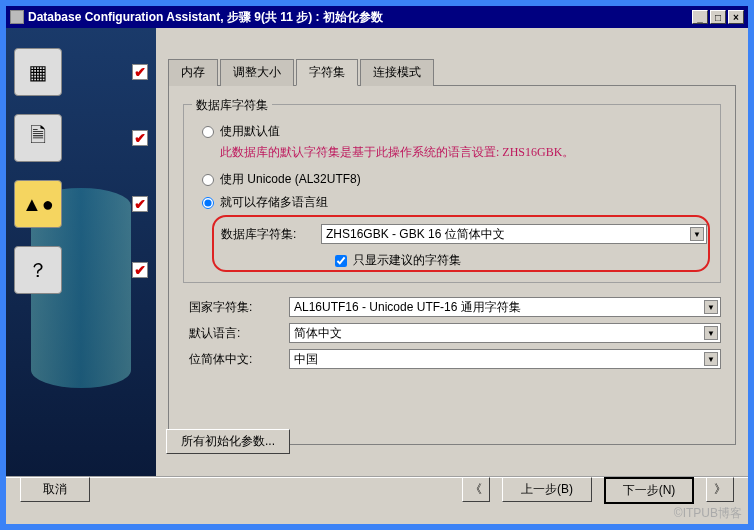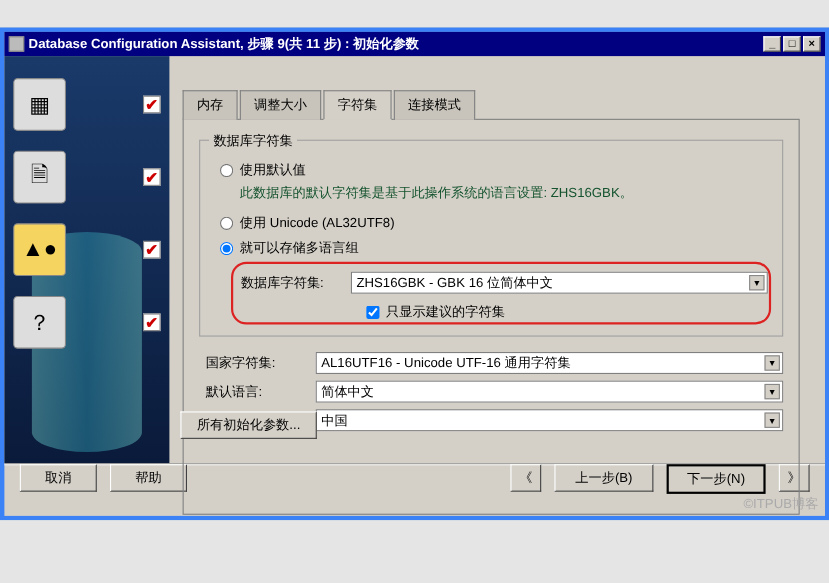--- a/index.html
+++ b/index.html
@@ -1,39 +1,39 @@
 <!DOCTYPE html>
 <html><head>
 <meta charset="utf-8">
 <style>
   * { box-sizing: border-box; margin: 0; padding: 0; font-family: "Microsoft YaHei", "SimSun", Arial, sans-serif; font-size: 12px; }
   body { background: #e5e5e5; }
-  .window { width: 754px; height: 448px; background: #d4d0c8; border: 4px solid #3b82f6; position: relative; margin-top: 25px; }
+  .window { width: 754px; height: 530px; background: #d4d0c8; border: 6px solid #3b82f6; position: relative; }
   .titlebar { background: #000080; color: #fff; height: 22px; display: flex; align-items: center; padding: 0 4px; font-weight: bold; }
   .titlebar .icon { width: 14px; height: 14px; background: #bbb; margin-right: 4px; border: 1px solid #888; }
   .titlebar .title { flex: 1; }
   .winbtns { display: flex; gap: 2px; }
   .winbtn { width: 16px; height: 14px; background: #d4d0c8; border: 1px solid #fff; border-right-color:#404040; border-bottom-color:#404040; display:flex; align-items:center; justify-content:center; color:#000; font-size:10px; font-weight:bold; cursor:pointer; }
   .content-split { display:flex; height: calc(100% - 22px - 48px); }
   .left-pane { width: 150px; background: linear-gradient(#1a3a6a,#0a1a3a); padding: 20px 8px; position:relative; display:flex; flex-direction:column; align-items:center; gap:18px; }
   .step-row { display:flex; align-items:center; width:100%; justify-content:space-between; }
   .step-ico { width:48px; height:48px; background:#ddd; border:1px solid #888; border-radius:4px; display:flex; align-items:center; justify-content:center; font-size:20px; }
   .check { width:16px; height:16px; background:#fff; border:1px solid #888; display:flex; align-items:center; justify-content:center; color:#c00; font-weight:bold; font-size:14px; }
   .cylinder { position:absolute; top:160px; left:25px; width:100px; height:200px; background: linear-gradient(90deg,#6bb,#2a8fa8,#6bb); border-radius:50px/18px; opacity:.5; z-index:0; }
   .step-row { position:relative; z-index:1; }
-  .right-pane { flex:1; padding: 30px 23px 8px 12px; position:relative; }
+  .right-pane { flex:1; padding: 30px 12px 8px 12px; position:relative; }
   .tabs { display:flex; }
   .tab { padding: 4px 12px; background:#d4d0c8; border:1px solid #808080; border-bottom:none; margin-right:2px; position:relative; top:1px; cursor:pointer; }
   .tab.active { background:#d4d0c8; border-bottom:1px solid #d4d0c8; z-index:2; }
   .tab:not(.active){ background:#c8c4bc; }
   .panel { border:1px solid #808080; padding: 10px 14px 14px 14px; min-height:360px; }
   .groupbox { border:1px solid #a0a0a0; padding: 12px 10px 10px 10px; position:relative; margin-top:8px; }
   .groupbox > .legend { position:absolute; top:-8px; left:8px; background:#d4d0c8; padding:0 4px; }
   .radio-row { margin: 6px 0 4px 8px; display:flex; align-items:center; gap:6px; }
-  .hint { margin: 2px 0 10px 26px; color:#14532d; }
+  .hint { margin: 2px 0 10px 26px; color:#be185d;font-family:Liberation Serif, serif; }
   .field-row { display:flex; align-items:center; margin:6px 0 6px 6px; gap:10px; }
   .field-label { width: 90px; text-align:left; }
   .select { flex:1; height:20px; background:#fff; border:1px solid #808080; display:flex; align-items:center; justify-content:space-between; padding:0 2px 0 4px; cursor:pointer; }
   .select .arrow { width:14px; height:14px; background:#d4d0c8; border:1px solid #888; display:flex; align-items:center; justify-content:center; font-size:8px; }
   .redbox { border:2px solid #d22; padding:1px; }
   .chk-row { margin:8px 0 0 120px; display:flex; align-items:center; gap:6px; }
   .btn { background:#d4d0c8; border:1px solid #fff; border-right-color:#404040; border-bottom-color:#404040; padding:3px 14px; cursor:pointer; min-width:70px; text-align:center; }
   .btn-row-right { position:absolute; bottom:22px; left:10px; }
   .bottom-bar { height:48px; border-top:1px solid #a0a0a0; box-shadow: inset 0 1px #fff; display:flex; align-items:flex-start; padding:0 14px; gap:12px; }
   .bottom-bar .spacer { flex:1; }
@@ -143,21 +143,20 @@
         </div>
       </div>
       <div class="btn-row-right">
         <div class="btn"><span>所有初始化参数...</span></div>
       </div>
     </div>
   </div>
 
   <div class="bottom-bar">
     <div class="btn"><span>取消</span></div>
-    <div class="btn"><span>帮助</span></div>
     <div class="spacer"></div>
     <div class="btn nav-arrow">《</div>
     <div class="btn nav-btn"><span>上一步(B)</span></div>
     <div class="btn nav-btn" style="border:2px solid #000"><span>下一步(N)</span></div>
     <div class="btn nav-arrow">》</div>
   </div>
 
   <div class="watermark">©ITPUB博客</div>
 </div>
 

